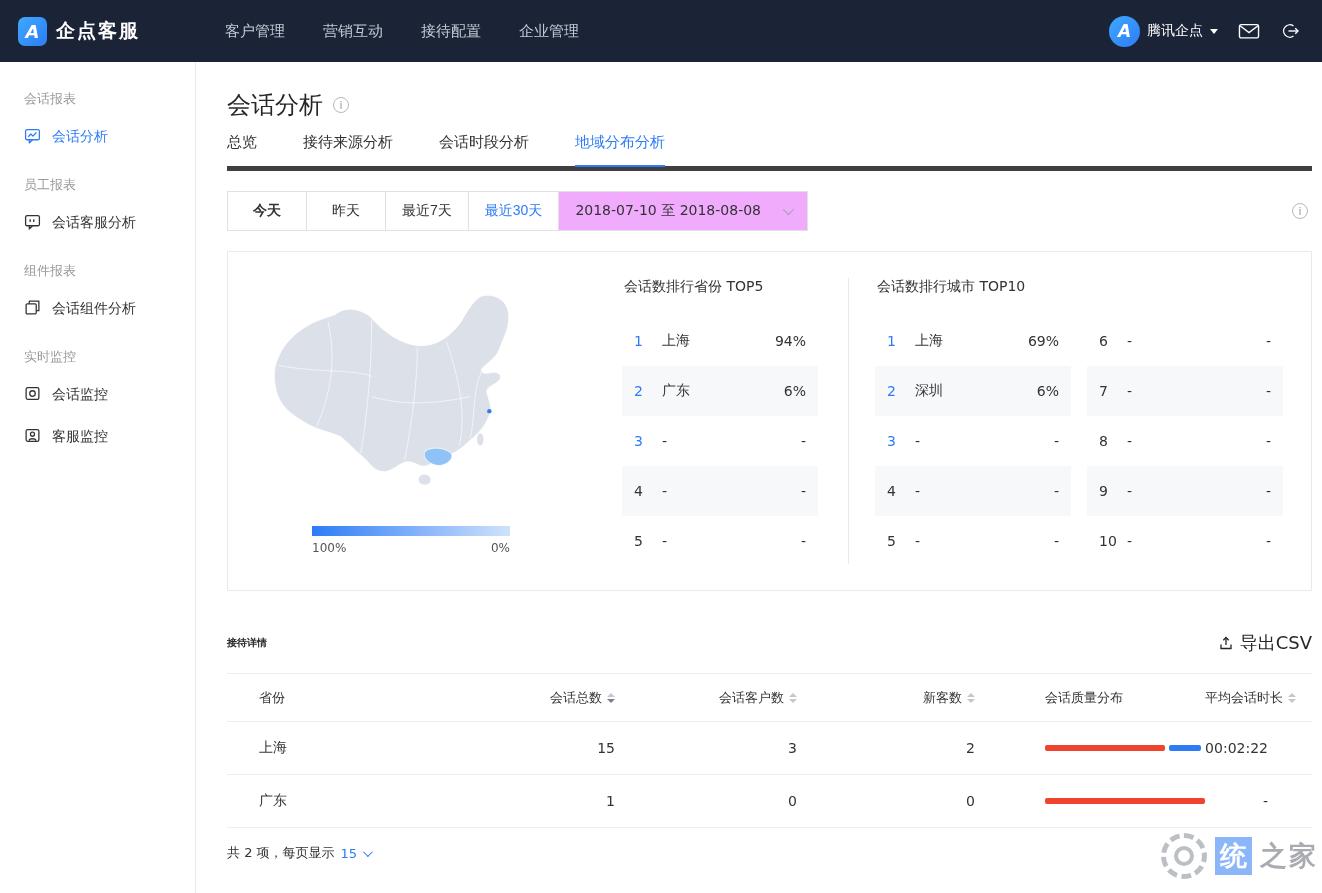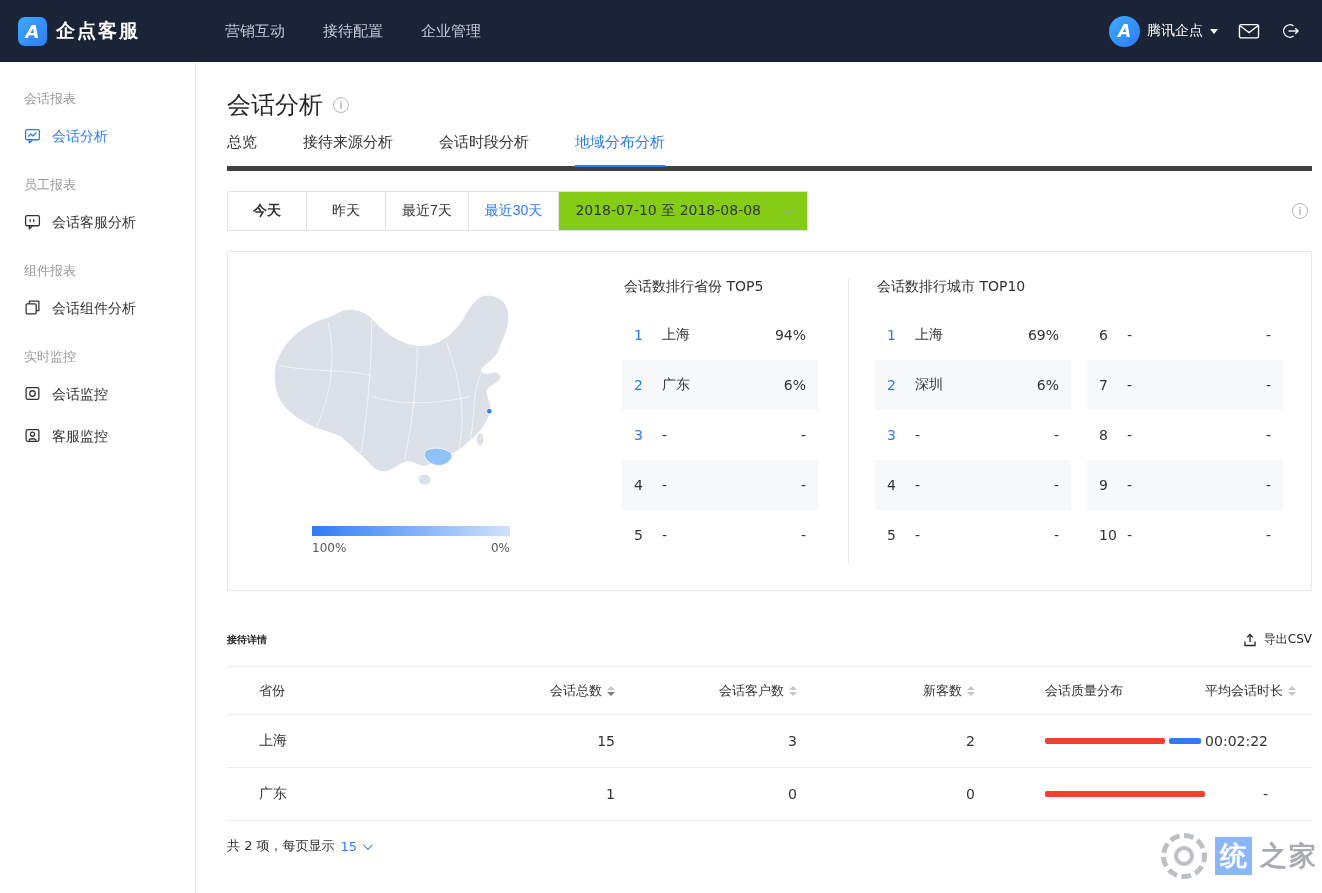--- a/index.html
+++ b/index.html
@@ -81,58 +81,58 @@
   .fbtn {
     height:40px; min-width:80px; padding:0 16px; margin-left:-1px;
     border:1px solid #dfe1e6; background:#fff;
     display:flex; align-items:center; justify-content:center;
     font-size:14px; color:#333; cursor:pointer;
   }
   .fbtn:first-child { margin-left:0;font-weight:bold; }
   .fbtn.active { color:#2d7cf6; }
   .date-box {
     height:40px; width:250px; margin-left:-1px; padding:0 16px;
-    border:1px solid #dfe1e6; background:#84cc16;
+    border:1px solid #dfe1e6; background:#f0abfc;
     display:flex; align-items:center; justify-content:space-between;
     font-size:14px; color:#333; cursor:pointer;
   }
   .chev { width:8px; height:8px; border-right:1.5px solid #9aa0a8; border-bottom:1.5px solid #9aa0a8; transform:rotate(45deg) translateY(-2px); }
   .filter-row .info-i { margin-left:auto; margin-right:4px; }
 
   
   .panel {
     margin-top:20px; border:1px solid #e8eaed;
     display:flex; padding:26px 18px 26px 26px; height:340px;
   }
   .map-col { width:352px; flex-shrink:0; }
   .legend { width:198px; margin:16px 12px 0 58px; }
   .legend-bar { height:10px; background: linear-gradient(90deg,#2d7cf6,#cfe2fc); cursor:default; }
   .legend-labels { display:flex; justify-content:space-between; font-size:12px; color:#555; margin-top:5px; }
 
   .rank-col { width:196px; margin-left:16px; flex-shrink:0; }
-  .rank-title { font-size:14px; color:#333; margin-bottom:14px; padding-left:2px; white-space:nowrap; }
+  .rank-title { font-size:14px; color:#333; margin-bottom:20px; padding-left:2px; white-space:nowrap; }
   .rank-row { display:flex; align-items:center; height:50px; padding:0 12px; font-size:14px; cursor:default; }
   .rank-row.zebra { background:#f7f8fa; }
   .rank { width:28px; color:#333; }
   .rank.blue { color:#2d7cf6; }
   .rname { flex:1; color:#333; }
   .rval { color:#333; }
 
   .vdivider { width:1px; background:#e8eaed; margin:0 26px 0 30px; align-self:stretch; }
 
   .city-block { flex:1; min-width:0; }
   .city-cols { display:flex; gap:16px; }
   .city-col { width:196px; }
 
   
   .details-head { margin-top:40px; display:flex; align-items:center; }
   .details-title { font-size:10px; font-weight:bold; color:#262626; }
   .export-btn {
     margin-left:auto; display:flex; align-items:center; gap:6px;
-    background:none; border:none; font-size:12px; color:#262626; cursor:pointer;
+    background:none; border:none; font-size:18px; color:#262626; cursor:pointer;
     font-family:inherit;
   }
 
   table.detail { width:100%; border-collapse:collapse; table-layout:fixed; margin-top:18px; }
   table.detail th {
     height:48px; font-size:13px; font-weight:normal; color:#333;
     border-top:1px solid #ebedf0; border-bottom:1px solid #ebedf0;
     cursor:default; white-space:nowrap;
   }
   table.detail td { height:53px; font-size:14px; color:#333; border-bottom:1px solid #ebedf0; }
@@ -171,20 +171,23 @@
 <body>
 
 <div class="app">
 
   <header class="topbar">
     <div class="logo">
       <span class="logo-mark">A</span>
       <span class="logo-text">企点客服</span>
     </div>
     <nav class="topnav">
+      <div class="nav-item">
+          <span>客户管理</span>
+        </div>
       <div class="nav-item">
           <span>营销互动</span>
         </div>
       <div class="nav-item">
           <span>接待配置</span>
         </div>
       <div class="nav-item">
           <span>企业管理</span>
         </div>
     </nav>

